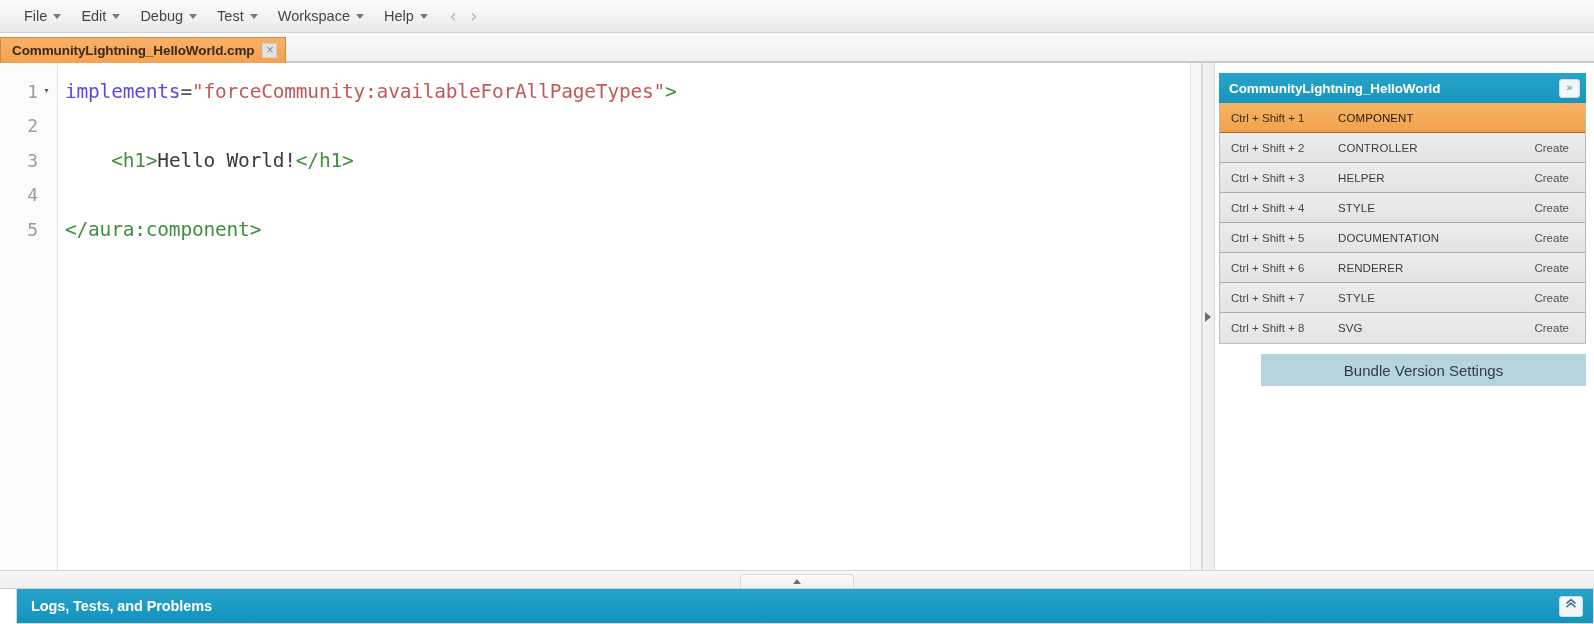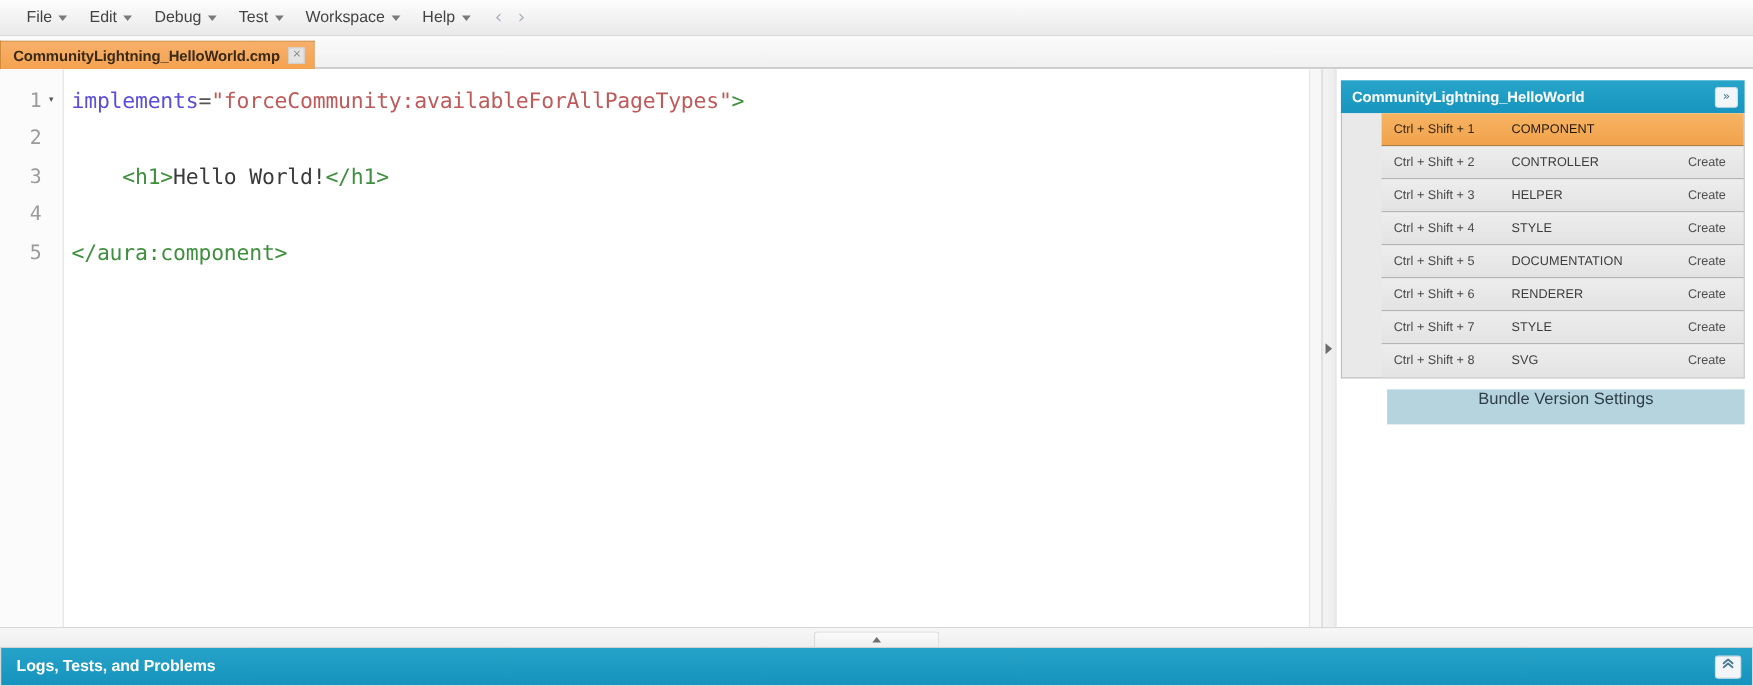--- a/index.html
+++ b/index.html
@@ -257,21 +257,20 @@
     font-size: 11px;
     line-height: 15px;
     text-align: center;
     font-family: "DejaVu Sans", sans-serif;
     cursor: default;
   }
   .sb-list {
     border: 1px solid #bdbdbd;
     border-top: none;
     background: #e9e9e9;
-    padding-left: 36px;
   }
   .sb-row {
     height: 30px;
     display: flex;
     align-items: center;
     background: linear-gradient(to bottom, #ededed, #e3e3e3);
     border-bottom: 1px solid #a9a9a9;
     box-sizing: border-box;
     cursor: default;
   }
@@ -304,21 +303,21 @@
     font-size: 11.5px;
     color: #4f4f4f;
     cursor: default;
   }
 
   .sb-bundle {
     margin-top: 10px;
     height: 32px;
     background: #b6d4de;
     display: flex;
-    align-items: flex-start;
+    align-items: center;
     justify-content: center;
     font-size: 15px;
     color: #2d3e46;
     cursor: default;
     margin-left: 42px;
   }
   .sb-rest {
     flex: 1 1 auto;
     background: #ffffff;
   }
@@ -361,20 +360,21 @@
     height: 35px;
     background: #1a9bc4;
     background: linear-gradient(to bottom, #27a3c9 0%, #1593bd 100%);
     display: flex;
     align-items: center;
     justify-content: space-between;
     padding: 0 10px 0 14px;
     box-sizing: border-box;
     border: 1px solid #d9d9d9;
     border-top: none;
+    margin-left: 16px;
   }
   .bottombar-title {
     color: #ffffff;
     font-size: 14.5px;
     font-weight: bold;
     letter-spacing: -0.1px;
   }
   .bottombar-btn {
     width: 22px;
     height: 19px;

